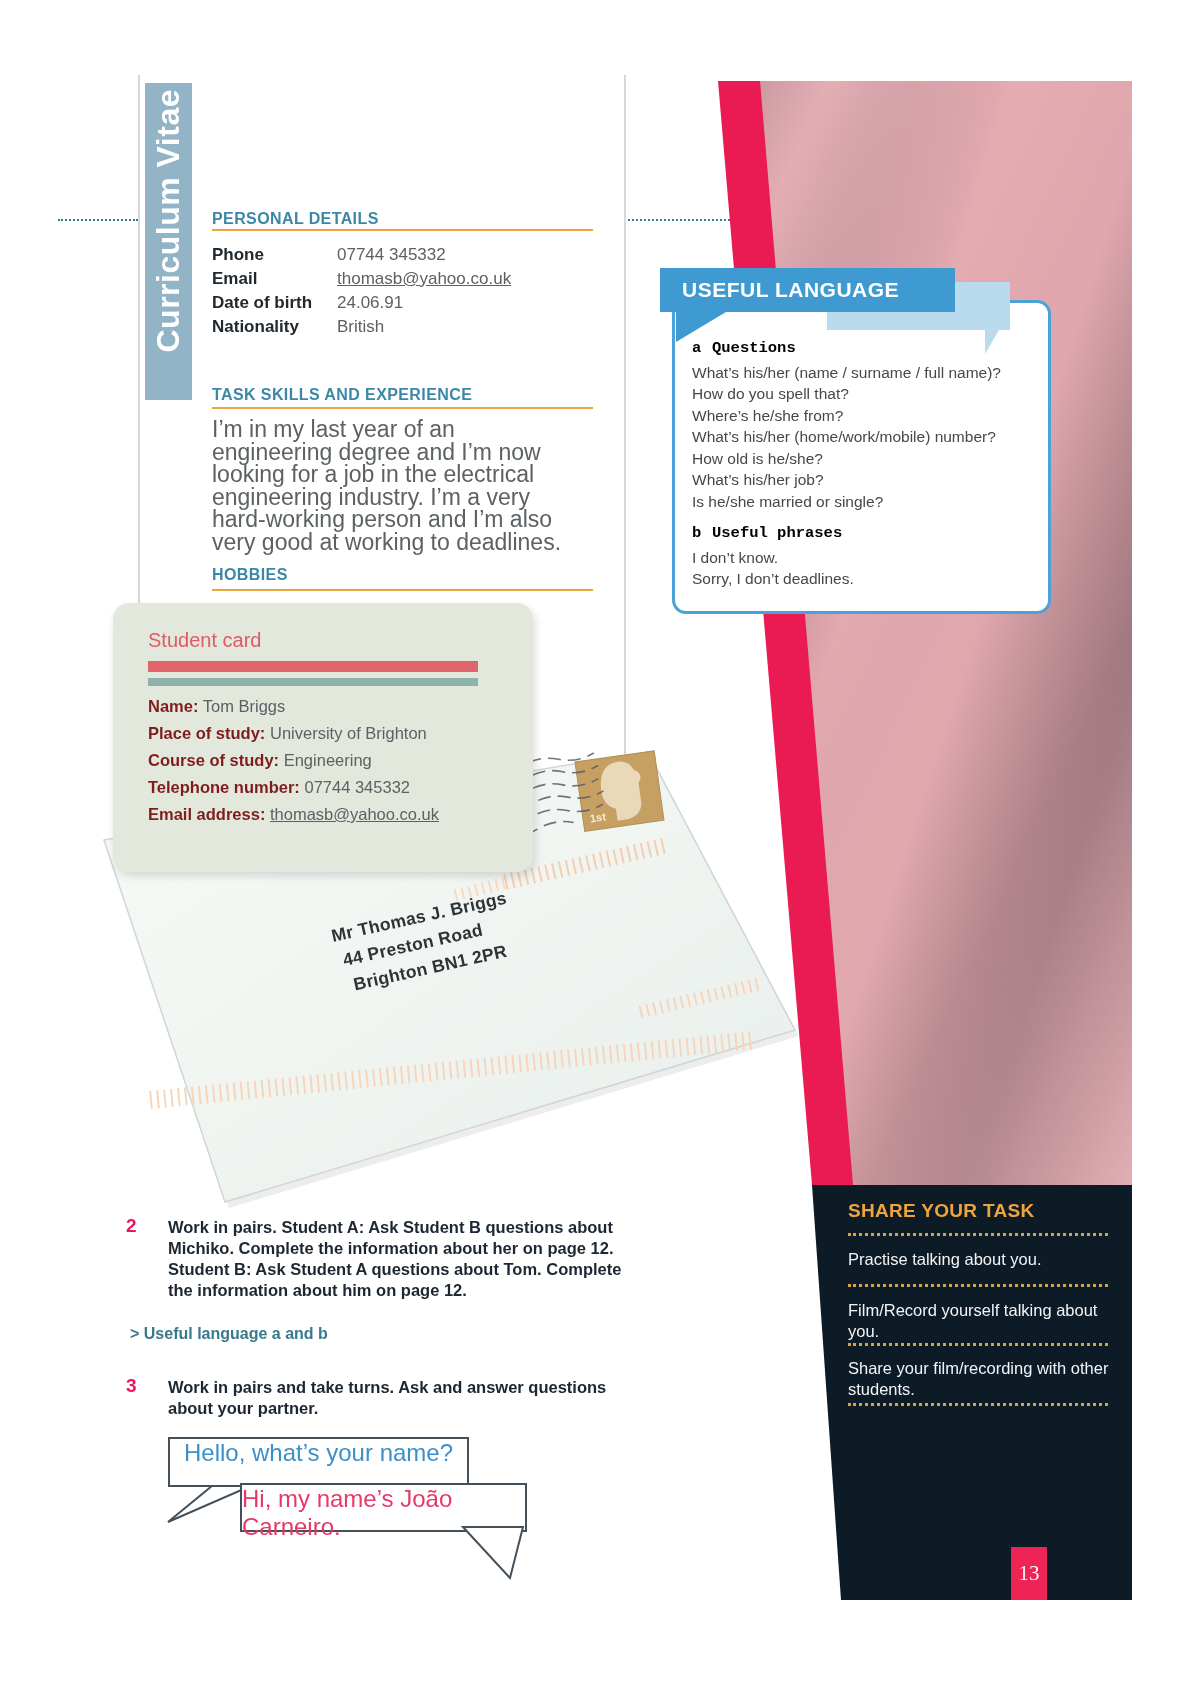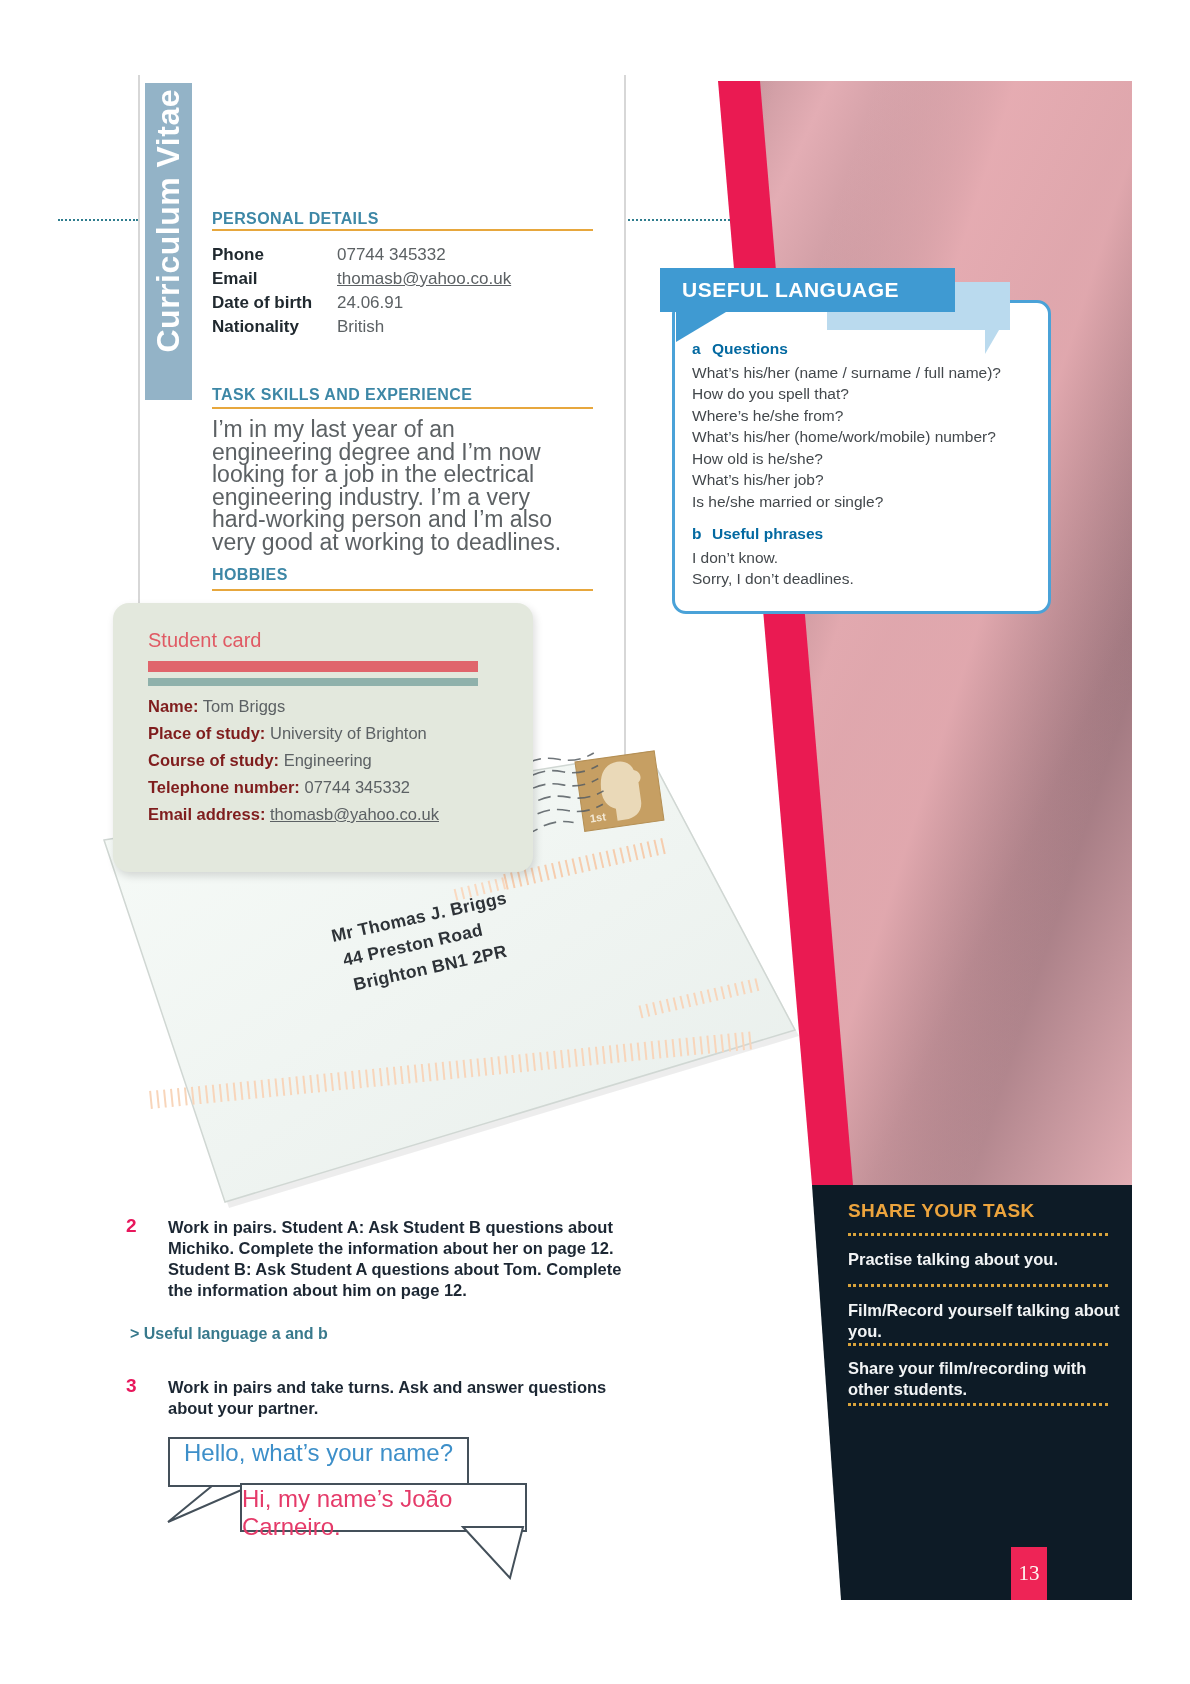--- a/index.html
+++ b/index.html
@@ -50,41 +50,41 @@
   .ul-box{left:672px;top:300px;width:373px;height:308px;background:#fff;
     border:3px solid #4aa2d8;border-radius:14px;}
   .ul-lightblue{left:827px;top:282px;width:183px;height:48px;background:#badaee;}
   .ul-lb-tail{left:985px;top:330px;width:0;height:0;border-left:14px solid #badaee;
     border-right:13px solid transparent;border-bottom:24px solid transparent;}
   .ul-header{left:660px;top:268px;width:295px;height:44px;background:#3f9ad2;color:#fff;
     font-size:21px;font-weight:bold;letter-spacing:.5px;line-height:44px;padding-left:22px;box-sizing:border-box;}
   .ul-tail{left:676px;top:312px;width:0;height:0;border-top:30px solid #3f9ad2;
     border-left:0 solid transparent;border-right:50px solid transparent;}
   .ul-content{left:692px;top:338px;width:335px;font-size:15.5px;color:#43484c;line-height:21.5px;}
-  .ul-h{font-weight:bold;color:#0369a1;margin-bottom:2px;}
+  .ul-h{font-weight:bold;color:#000000;margin-bottom:2px;font-family:Liberation Mono, monospace;}
   .ul-h .idx{display:inline-block;width:20px;}
   .ul-h2{margin-top:11px;}
 
   
   .task-num{font-size:19px;font-weight:bold;color:#e8175c;}
   .task-text{width:458px;font-size:16.5px;font-weight:600;line-height:21px;color:#1c2733;}
   .useful-ref{left:130px;top:1325px;font-size:16px;font-weight:bold;color:#38798c;}
 
   
   .bubble{background:#fff;border:2px solid #44505a;display:flex;justify-content:center;
     font-size:24px;}
   .bubble1{left:168px;top:1437px;width:297px;height:46px;color:#3d8fc9;}
   .bubble2{left:240px;top:1483px;width:283px;height:45px;color:#e53a69;}
 
   
   .share-box{left:0;top:0;width:1190px;height:1684px;background:#0d1b26;
     clip-path:polygon(812px 1185px,1132px 1185px,1132px 1600px,841px 1600px);}
   .share-head{left:848px;top:1200px;font-size:19px;font-weight:bold;color:#eca43d;letter-spacing:.3px;}
   .share-dot{width:260px;border-top:3px dotted #d9a43c;height:0;}
-  .share-item{left:848px;width:275px;font-size:16.5px;font-weight:bold;color:#f2f4f5;line-height:21px;}
+  .share-item{left:848px;width:275px;font-size:16.5px;font-weight:normal;color:#f2f4f5;line-height:21px;}
   .pagenum{left:1011px;top:1547px;width:36px;height:53px;background:#ee2456;color:#fdf6f1;
     font-family:"Liberation Serif",serif;font-size:21px;display:flex;align-items:center;justify-content:center;}
 </style>
 </head>
 <body>
 
 <div class="page">
 
   <div class="abs canyon"></div>
   <div class="abs pink-stripe"></div>

